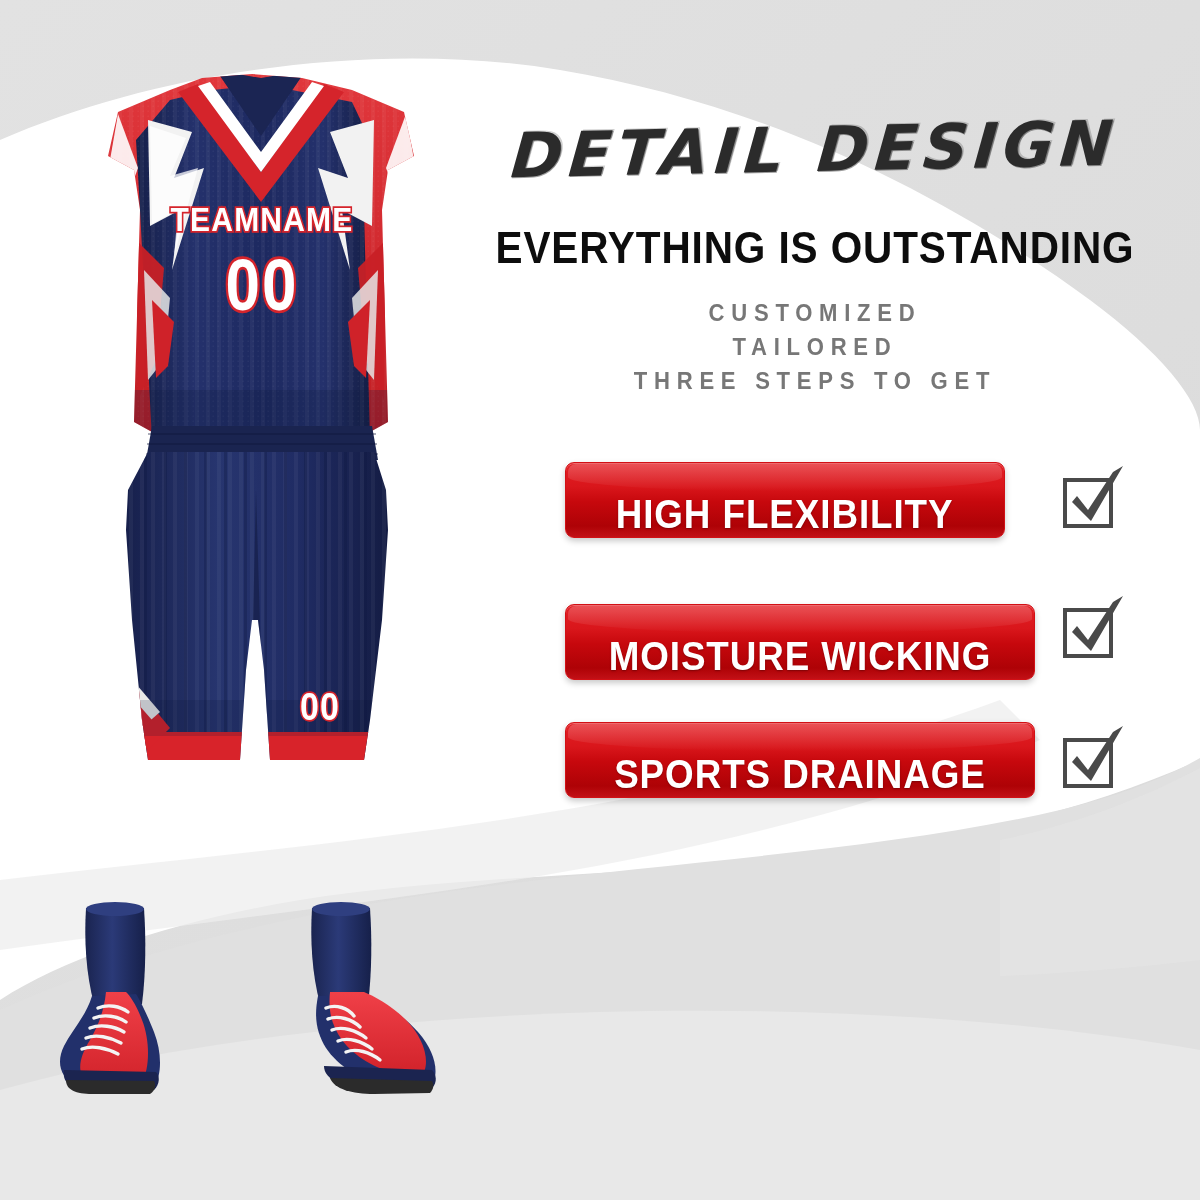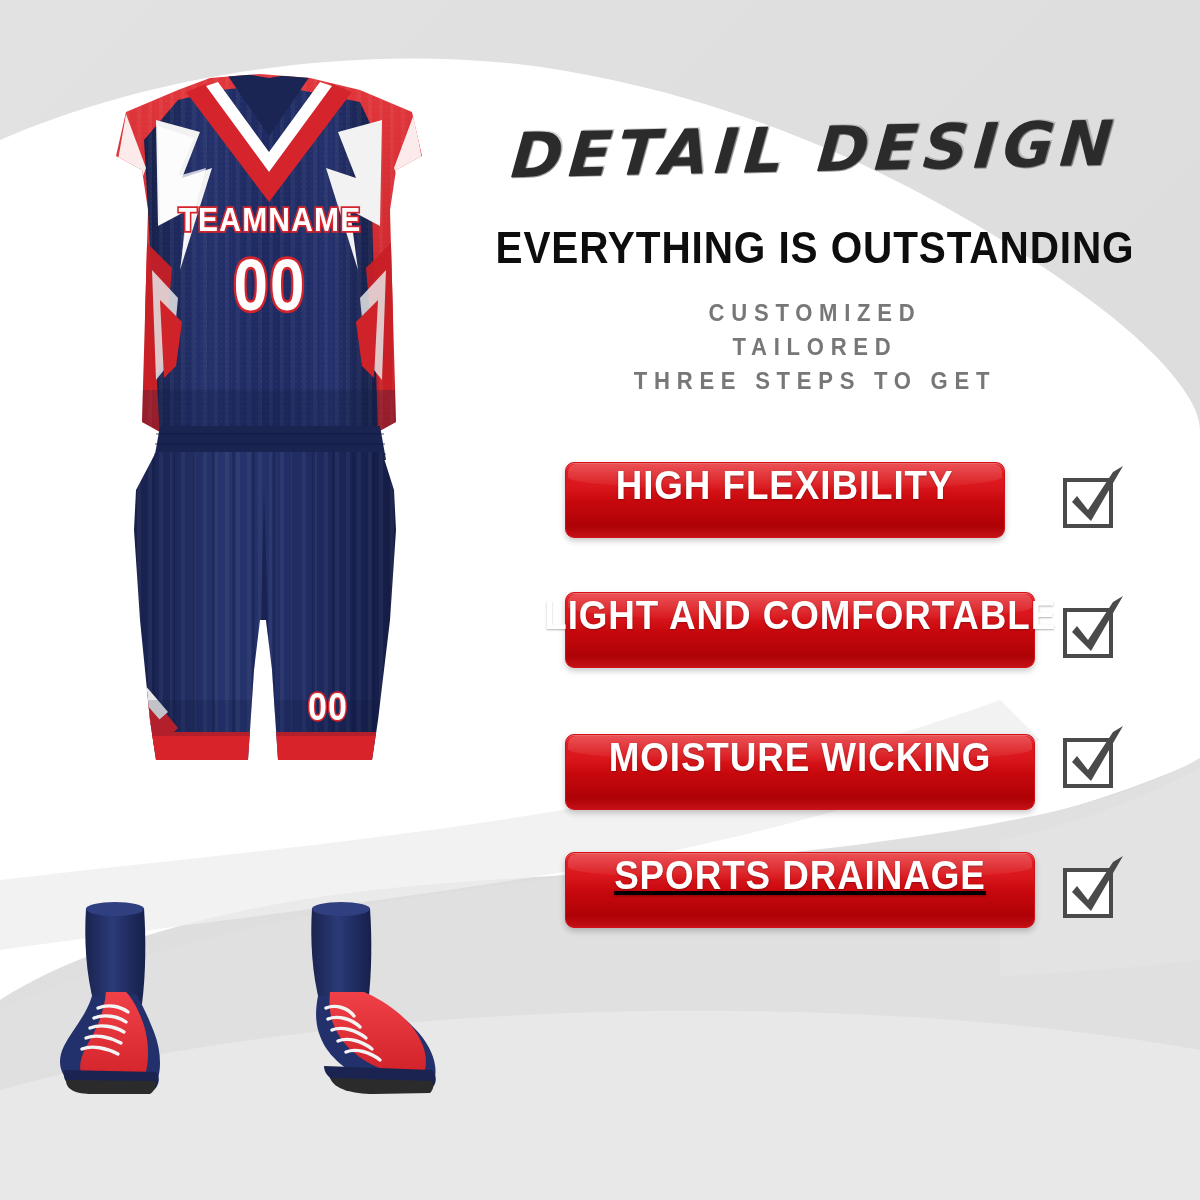--- a/index.html
+++ b/index.html
@@ -57,21 +57,21 @@
 
   
   .features{position:absolute;left:565px;top:462px;width:620px;}
   .feature-row{position:relative;height:130px;}
   .banner{
     position:absolute;left:0;top:0;
     height:76px;
     border-radius:9px;
     background:linear-gradient(180deg,#e41f25 0%,#d9161b 32%,#c7080d 52%,#ae0206 85%,#c21016 100%);
     box-shadow:0 3px 6px rgba(0,0,0,.22), inset 0 1px 0 rgba(255,255,255,.34);
-    display:flex;align-items:flex-start;justify-content:center;
+    display:flex;align-items:flex-end;justify-content:center;
     border:1px solid #d21015;
     box-sizing:border-box;
   }
   .banner::after{
     content:"";position:absolute;left:2px;right:2px;top:1px;height:36%;
     border-radius:8px 8px 50% 50%/8px 8px 14px 14px;
     background:linear-gradient(180deg,rgba(255,255,255,.22),rgba(255,255,255,0));
     pointer-events:none;
   }
   .banner span{
@@ -81,29 +81,29 @@
     font-weight:700;
     font-size:40px;
     letter-spacing:1px;
     white-space:nowrap;
     transform:scaleX(.92);
     text-shadow:0 1px 2px rgba(0,0,0,.30);
   }
   .b1{width:440px;}
   .b2{width:470px;}
   .b3{width:470px;margin-top:12px;}
-  .b4{width:470px;text-decoration:underline;}
+  .b4{width:470px;}
 
   .checkbox{
     position:absolute;left:490px;top:0px;width:74px;height:76px;
   }
   .checkbox svg{display:block;}
 
   
-  .uniform{position:absolute;left:60px;top:60px;width:420px;height:760px;}
+  .uniform{position:absolute;left:52px;top:60px;width:420px;height:760px;}
   .uniform svg{display:block;}
   .shoes{position:absolute;left:50px;top:900px;width:450px;height:260px;}
   .shoes svg{display:block;}
 </style>
 </head>
 <body>
 
 <div class="stage">
 
   <div class="bg-layer">
@@ -353,51 +353,40 @@
         <span>HIGH FLEXIBILITY</span>
       </div>
       <div class="checkbox">
         <svg width="74" height="76" viewBox="0 0 74 76">
           <rect x="10" y="18" width="46" height="46" fill="#ffffff" stroke="#4a4a4a" stroke-width="4"></rect>
           <path d="M17,40 L22,34 L33,48 L58,10 L68,4 L36,59 Z" fill="#4a4a4a"></path>
         </svg>
       </div>
     </div>
 
+
     <div class="feature-row">
-      <div class="banner b2">
-        <span>LIGHT AND COMFORTABLE</span>
+      <div class="banner b3">
+        <span>MOISTURE WICKING</span>
       </div>
       <div class="checkbox">
         <svg width="74" height="76" viewBox="0 0 74 76">
           <rect x="10" y="18" width="46" height="46" fill="#ffffff" stroke="#4a4a4a" stroke-width="4"></rect>
           <path d="M17,40 L22,34 L33,48 L58,10 L68,4 L36,59 Z" fill="#4a4a4a"></path>
         </svg>
       </div>
     </div>
 
     <div class="feature-row">
-      <div class="banner b3">
-        <span>MOISTURE WICKING</span>
+      <div class="banner b4">
+        <span>SPORTS DRAINAGE</span>
       </div>
       <div class="checkbox">
         <svg width="74" height="76" viewBox="0 0 74 76">
           <rect x="10" y="18" width="46" height="46" fill="#ffffff" stroke="#4a4a4a" stroke-width="4"></rect>
           <path d="M17,40 L22,34 L33,48 L58,10 L68,4 L36,59 Z" fill="#4a4a4a"></path>
         </svg>
       </div>
     </div>
 
-    <div class="feature-row">
-      <div class="banner b4">
-        <span>SPORTS DRAINAGE</span>
-      </div>
-      <div class="checkbox">
-        <svg width="74" height="76" viewBox="0 0 74 76">
-          <rect x="10" y="18" width="46" height="46" fill="#ffffff" stroke="#4a4a4a" stroke-width="4"></rect>
-          <path d="M17,40 L22,34 L33,48 L58,10 L68,4 L36,59 Z" fill="#4a4a4a"></path>
-        </svg>
-      </div>
-    </div>
-
   </div>
 
 </div>
 
 </body></html>

